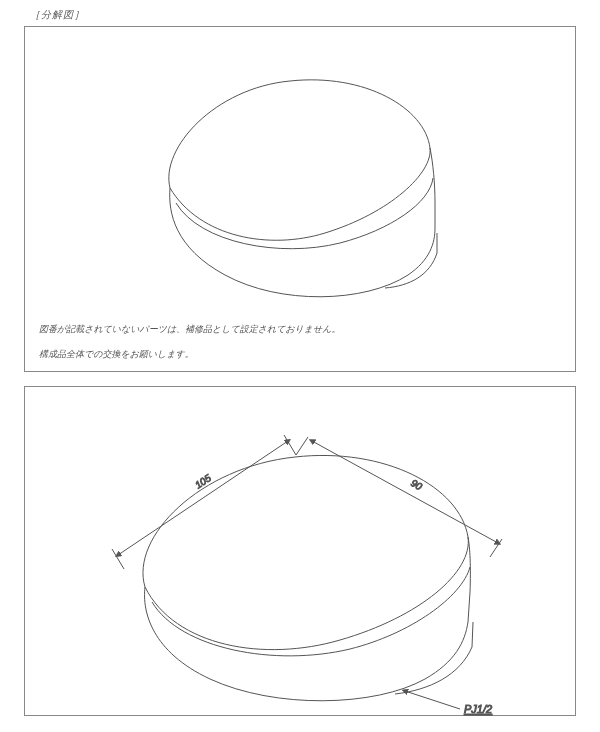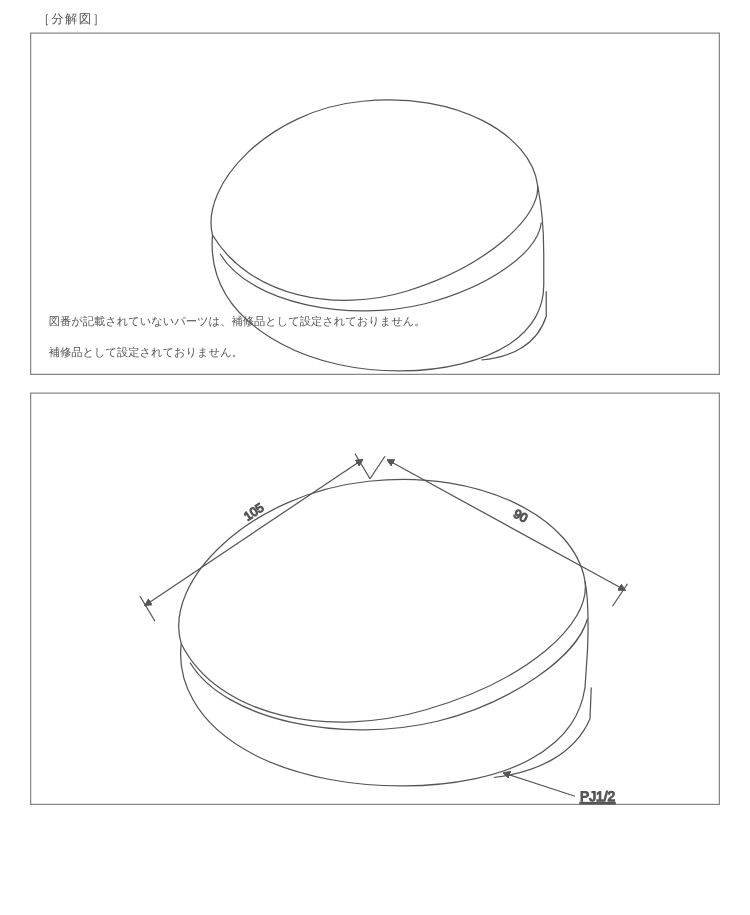--- a/index.html
+++ b/index.html
@@ -8,35 +8,36 @@
     background: #fff;
     font-family: "MS Gothic", "Hiragino Kaku Gothic Pro", sans-serif;
     color: #555;
   }
   .page {
     width: 600px;
     height: 732px;
     position: relative;
     box-sizing: border-box;
     padding: 8px 24px 12px 24px;
+    font-style: italic;
   }
   .section-label {
     font-size: 10px;
     letter-spacing: 1px;
     margin: 0 0 4px 6px;
     color: #555;
   }
   .panel {
     border: 1px solid #888;
     width: 100%;
     box-sizing: border-box;
     position: relative;
     background: #fff;
   }
-  .panel.top    { height: 274px; margin-bottom: 14px; }
+  .panel.top    { height: 346px; margin-bottom: 14px; }
   .panel.bottom { height: 330px; }
   .note {
     position: absolute;
     left: 14px;
     bottom: 10px;
     font-size: 9px;
     line-height: 1.4;
     color: #555;
     white-space: pre-line;
   }
@@ -84,21 +85,21 @@
       <path d="M46 150
                C 70 190, 150 205, 210 190
                C 260 177, 300 150, 303 125"></path>
 
       <path d="M255 235 C 280 233, 300 222, 307 200
                L 307 180"></path>
     </svg>
 
     <div class="note">
       <span>図番が記載されていないパーツは、補修品として設定されておりません。</span><br>
-      <span>補修品として設定されておりません。</span>
+      <span>構成品全体での交換をお願いします。</span>
     </div>
   </div>
 
 
   <div class="panel bottom">
 
     <svg class="drawing bottom-drawing" viewBox="0 0 480 320" fill="none" stroke="#555" stroke-width="1">
 
       <defs>
         <marker id="arr" viewBox="0 0 10 10" refX="5" refY="5" markerWidth="6" markerHeight="6" orient="auto-start-reverse">

